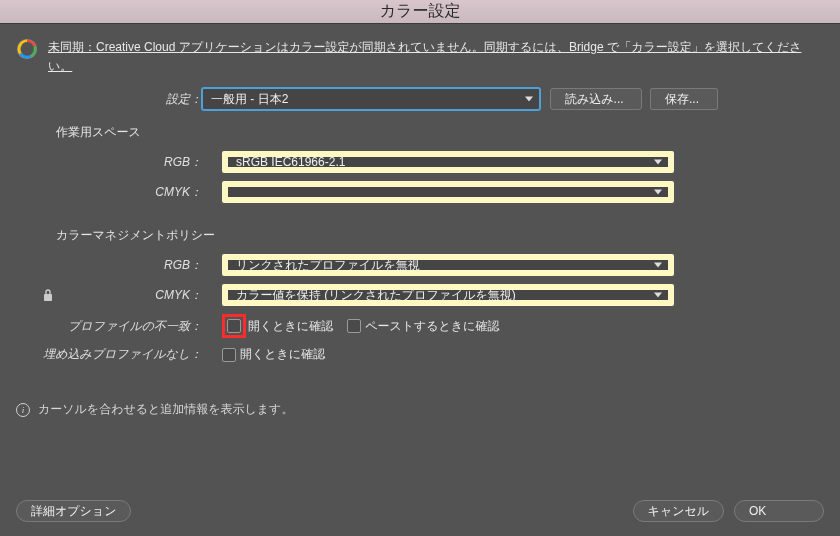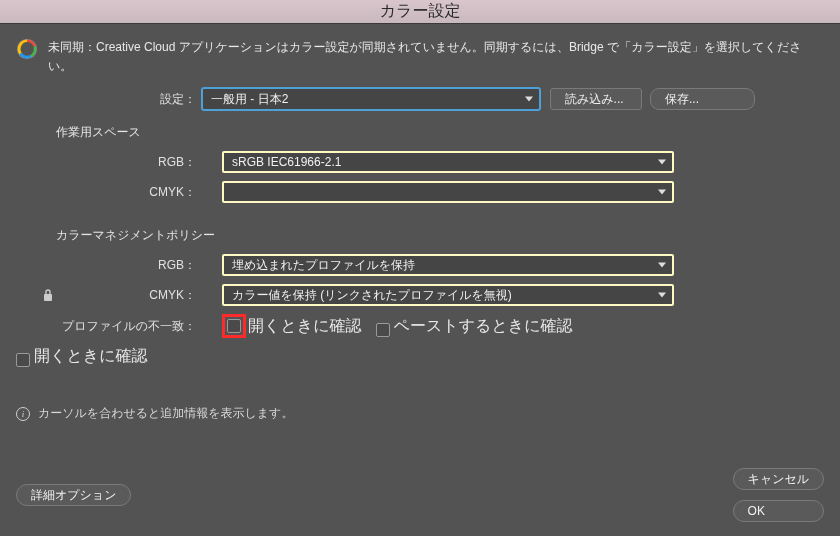--- a/index.html
+++ b/index.html
@@ -23,46 +23,47 @@
     border-bottom: 1px solid #3a3a3a;
   }
   .content {
     padding: 14px 16px 0 16px;
   }
   .sync-row {
     display: flex;
     align-items: flex-start;
     gap: 10px;
     margin-bottom: 12px;
+    text-decoration: underline;
   }
   .sync-text {
     line-height: 1.6;
     font-size: 12px;
     flex: 1;
   }
   .cc-icon {
     width: 22px;
     height: 22px;
     flex-shrink: 0;
   }
   .settings-row {
     display: flex;
     align-items: center;
     margin-bottom: 14px;
   }
   .label-col {
     width: 186px;
     text-align: right;
-    padding-right: 6px;
     font-size: 12px;
     color: #e0e0e0;
+    font-style: italic;
   }
   .select {
     background: #454545;
-    border: 2px solid #fef9c3;
+    border: 6px solid #fef9c3;
     color: #f0f0f0;
     height: 22px;
     padding: 0 24px 0 8px;
     font-size: 12px;
     border-radius: 2px;
     position: relative;
     display: flex;
     align-items: center;
     cursor: pointer;
   }
@@ -118,24 +119,24 @@
     width: 14px;
     height: 14px;
     border: 1px solid #9a9a9a;
     border-radius: 2px;
     background: #4a4a4a;
     display: inline-block;
     vertical-align: middle;
     margin-right: 4px;
   }
   .check-label {
-    font-size: 16px;
+    font-size: 12px;
     margin-right: 14px;
     display:inline-flex;
-    align-items:flex-end;
+    align-items:center;
   }
   .red-highlight {
     border: 3px solid #ff2a2a;
     padding: 2px;
     display: inline-flex;
     margin-right: 2px;
   }
   .red-highlight .checkbox { margin-right: 0; }
   .lock-icon {
     width: 12px;
@@ -164,21 +165,21 @@
   }
   .footer {
     position: absolute;
     bottom: 14px;
     left: 16px;
     right: 16px;
     display:flex;
     justify-content: space-between;
     align-items:center;
   }
-  .footer-right { display:flex; gap:10px;flex-direction:column; }
+  .footer-right { display:flex; gap:10px; }
   .policy-checks {
     display:flex;
     align-items:center;
   }
   .relwrap { position: relative; }
 </style>
 </head>
 <body>
 
 <div class="titlebar">
@@ -204,21 +205,21 @@
     <div class="label-col">設定：</div>
     <div class="select highlight" style="width:338px">
       <span>一般用 - 日本2</span>
       <span class="chev"></span>
     </div>
     <div style="width:10px"></div>
     <div class="btn" style="width:92px;border-radius:3px">
       <span>読み込み...</span>
     </div>
     <div style="width:8px"></div>
-    <div class="btn" style="width:105px;border-radius:9px">
+    <div class="btn" style="width:68px;border-radius:2px">
       <span>保存...</span>
     </div>
   </div>
 
   <fieldset class="group">
     <div class="section-label">作業用スペース</div>
     <div class="row">
       <div class="label-col">RGB：</div>
       <div class="select">
         <span>sRGB IEC61966-2.1</span>
@@ -231,21 +232,21 @@
         <span class="chev"></span>
       </div>
     </div>
   </fieldset>
 
   <fieldset class="group relwrap">
     <div class="section-label">カラーマネジメントポリシー</div>
     <div class="row">
       <div class="label-col">RGB：</div>
       <div class="select">
-        <span>埋め込まれたプロファイルを保持</span>
+        <span>リンクされたプロファイルを無視</span>
         <span class="chev"></span>
       </div>
     </div>
     <div class="row">
       <span class="lock-icon">
         <svg viewBox="0 0 12 14" width="12" height="14">
           <rect x="2" y="6" width="8" height="7" rx="1" fill="#ccc"></rect>
           <path d="M4 6 V4 a2 2 0 0 1 4 0 V6" fill="none" stroke="#ccc" stroke-width="1.4"></path>
         </svg>
       </span>
@@ -266,20 +267,21 @@
           <span>開くときに確認</span>
         </span>
         <span class="check-label">
           <span class="checkbox"></span>
           <span>ペーストするときに確認</span>
         </span>
       </div>
     </div>
 
     <div class="row">
+      <div class="label-col" style="width:186px">埋め込みプロファイルなし：</div>
       <div class="policy-checks">
         <span class="check-label">
           <span class="checkbox"></span>
           <span>開くときに確認</span>
         </span>
       </div>
     </div>
   </fieldset>
 
   <div class="info-row">

